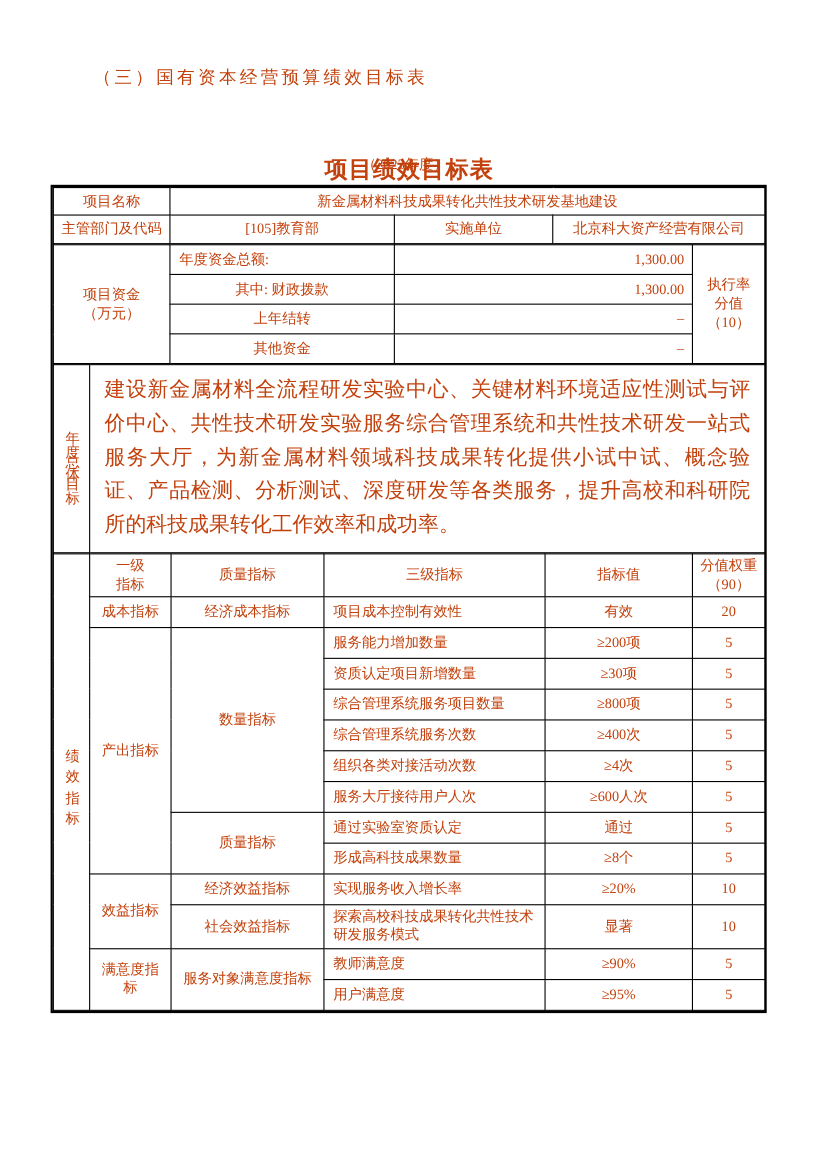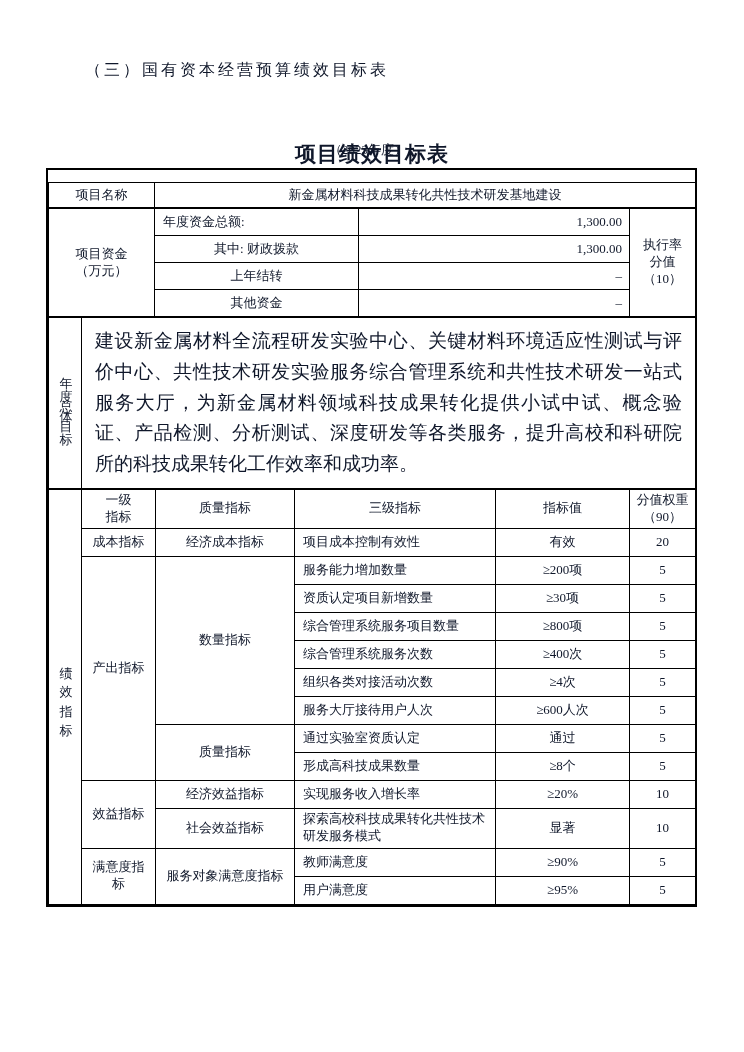--- a/index.html
+++ b/index.html
@@ -1,21 +1,21 @@
 <!DOCTYPE html>
 <html lang="zh"><head>
 <meta charset="utf-8">
 <style>
   html,body{margin:0;padding:0;background:#e8e8e8;}
   .page{
     position:relative;
     width:744px;height:1052px;
     margin:0 auto;
     background:#ffffff;
-    color:#0f172a;
+    color:#c2410c;
     font-family:"Liberation Serif","DejaVu Serif",serif;
     box-sizing:border-box;
     overflow:hidden;
   }
   .heading{
     position:absolute;left:85px;top:60px;
     font-size:16px;letter-spacing:3px;
     font-family:"Liberation Serif","DejaVu Serif",serif;
   }
   .title{
@@ -28,21 +28,21 @@
   .subtitle{
     position:absolute;left:0;top:141px;width:736px;
     text-align:center;font-size:13px;
   }
   .table-wrap{
     position:absolute;left:46px;top:168px;width:651px;
     border:2px solid #000;
     box-sizing:border-box;
   }
   table{
-    border-collapse:collapse;table-layout:fixed;width:100%;margin-top:12px;
+    border-collapse:collapse;table-layout:fixed;width:100%;
   }
   table + table{margin-top:0;}
   td{
     border:1px solid #000;
     font-size:13px;line-height:1.3;
     padding:2px 5px;
     text-align:center;vertical-align:middle;
     overflow:hidden;
     box-sizing:border-box;
   }
@@ -91,20 +91,26 @@
           <col style="width:106px">
           <col style="width:204px">
           <col style="width:144px">
           <col style="width:193px">
         </colgroup>
       <tbody>
           <tr class="rA1">
         <td>项目名称</td>
         <td colspan="3">新金属材料科技成果转化共性技术研发基地建设</td>
       </tr>
+      <tr class="rA2">
+        <td>主管部门及代码</td>
+        <td>[105]教育部</td>
+        <td>实施单位</td>
+        <td>北京科大资产经营有限公司</td>
+      </tr>
     </tbody>
       </table>
 
     <table>
       <colgroup>
           <col style="width:106px">
           <col style="width:204px">
           <col style="width:271px">
           <col style="width:66px">
         </colgroup>

